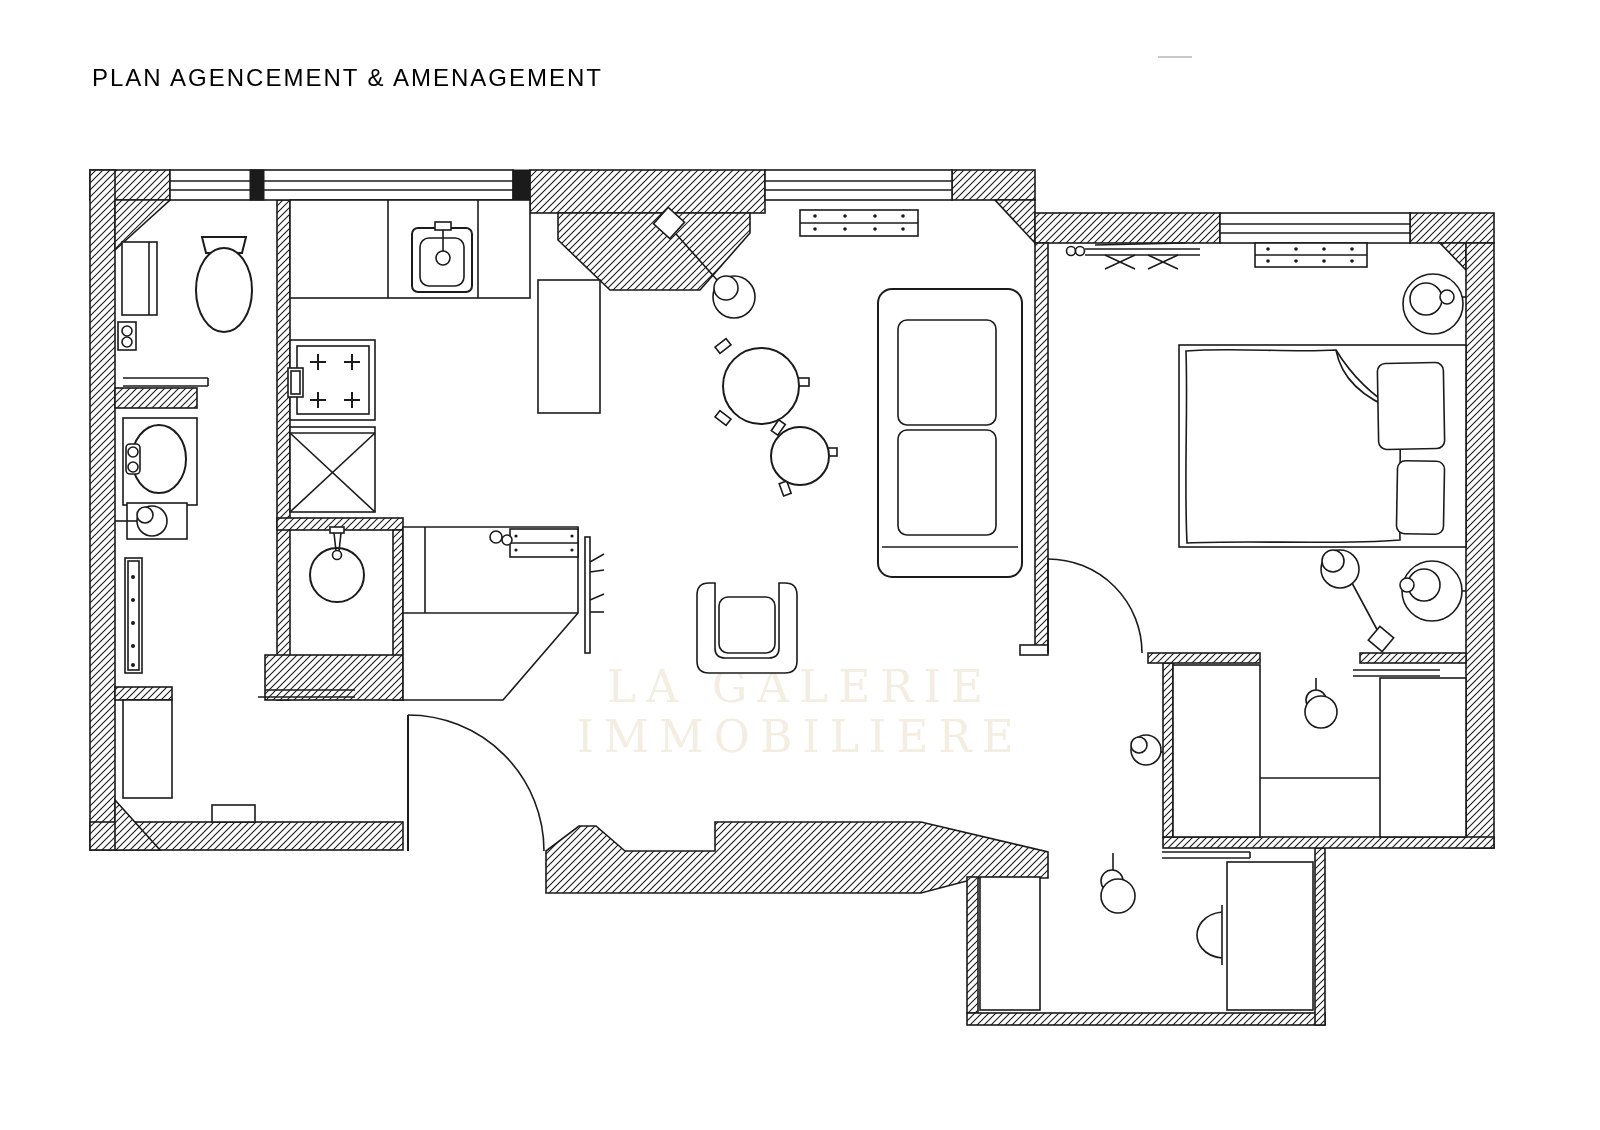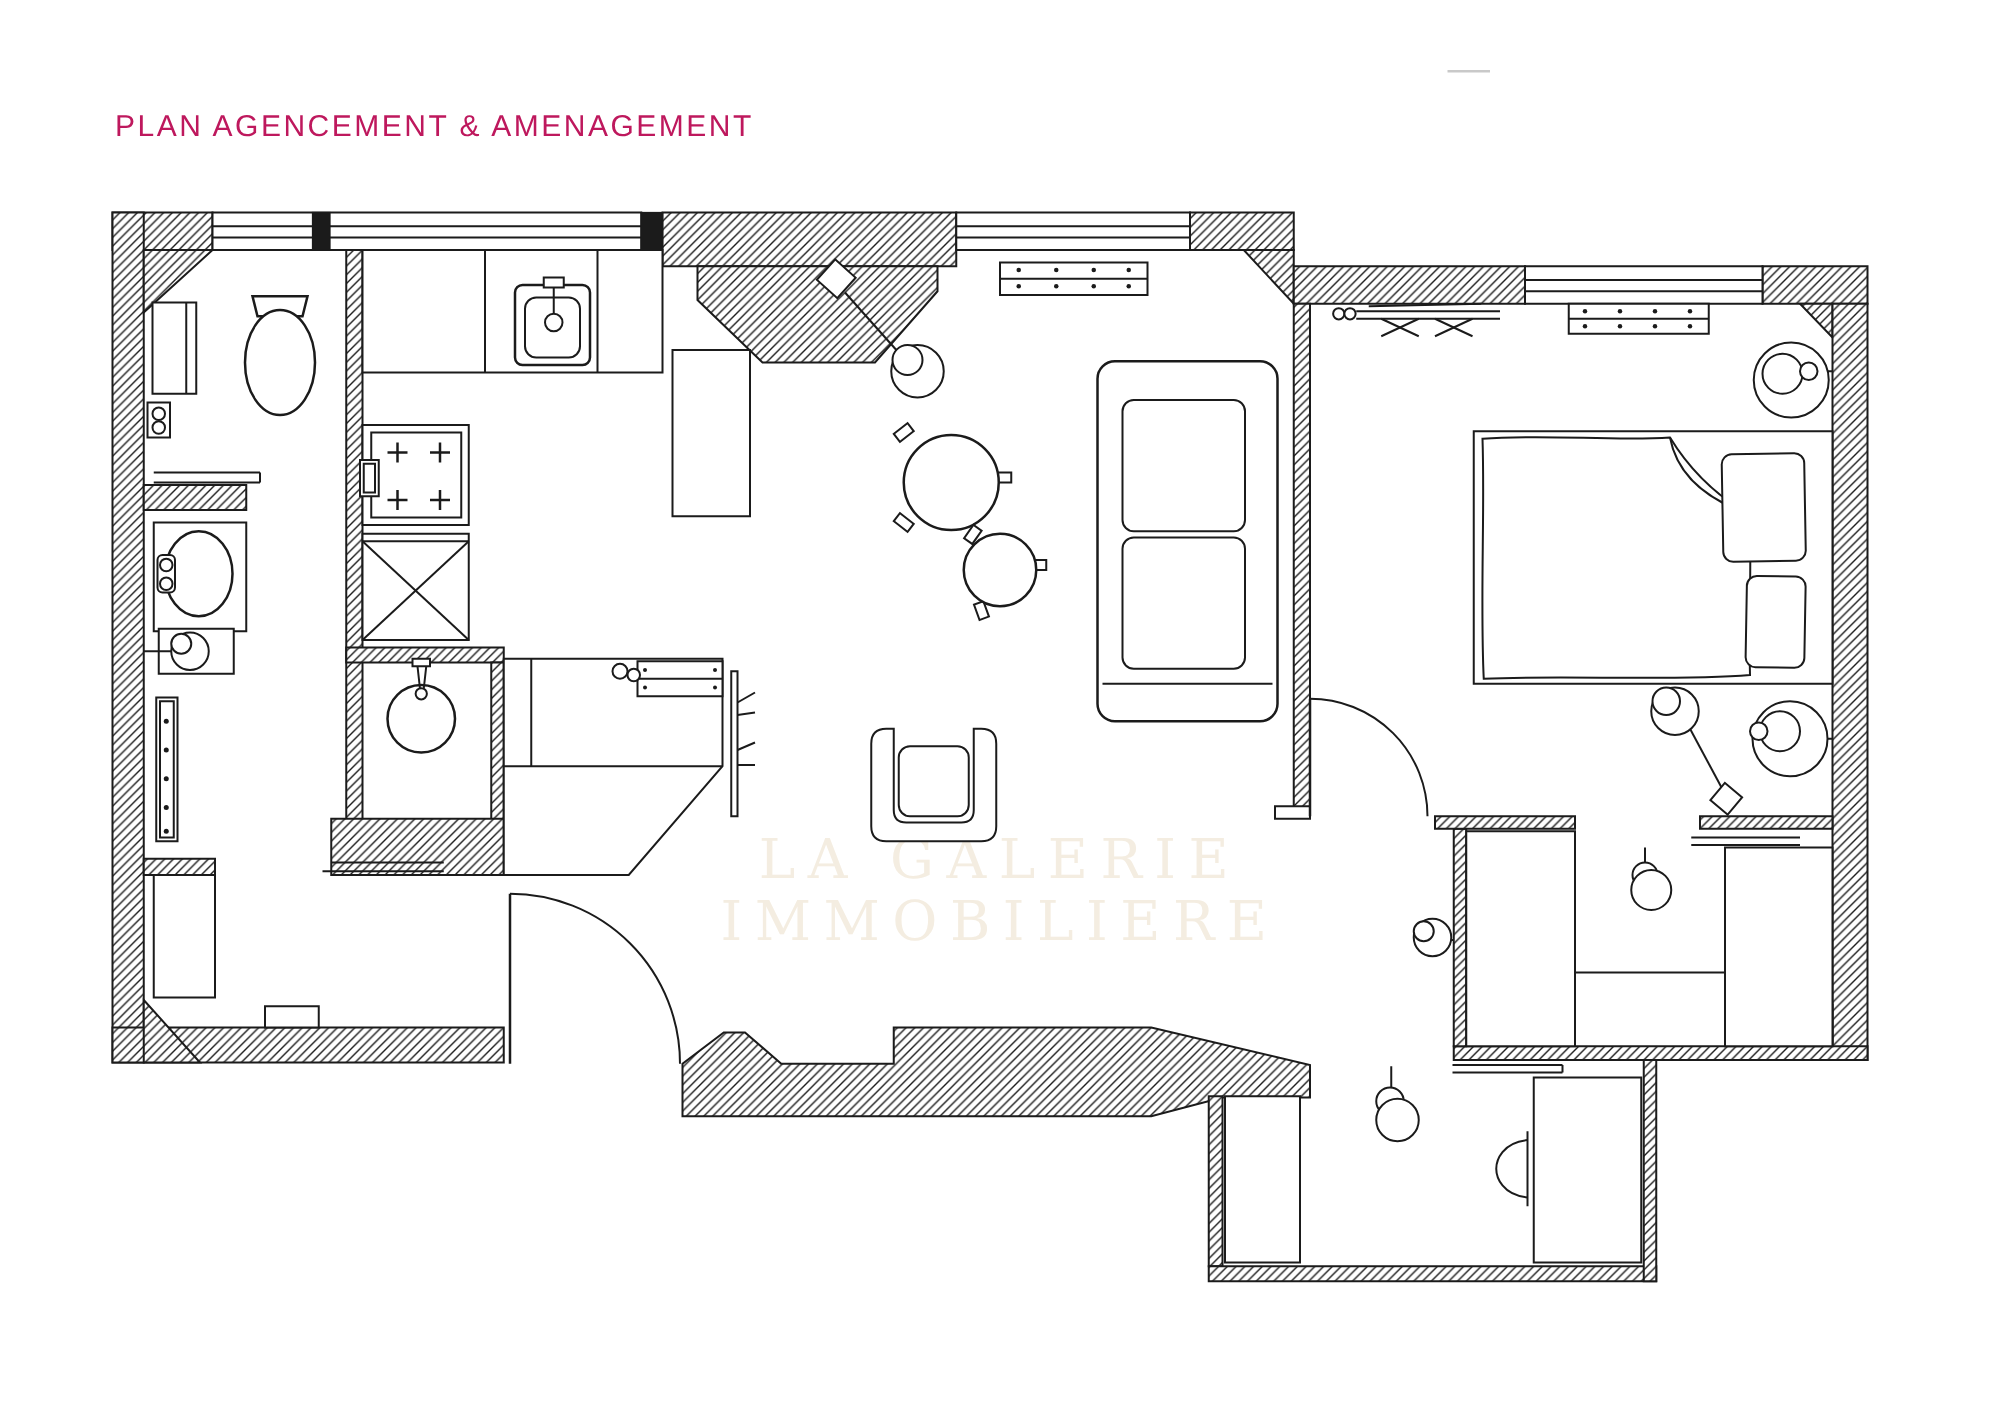--- a/index.html
+++ b/index.html
@@ -1,19 +1,19 @@
 <!DOCTYPE html>
 <html><head>
 <meta charset="utf-8">
 <style>
   html,body{margin:0;padding:0;background:#ffffff;}
   .canvas{position:relative;width:1600px;height:1130px;background:#ffffff;overflow:hidden;
           font-family:"Liberation Sans",sans-serif;}
   .plan-title{position:absolute;left:92px;top:64px;font-size:24px;font-weight:300;
-          letter-spacing:2px;color:#be185d;white-space:nowrap;margin-top:24px;}
+          letter-spacing:2px;color:#000000;white-space:nowrap;}
   svg{position:absolute;left:0;top:0;}
   .wall{fill:url(#hatch);stroke:#1b1b1b;stroke-width:1.6;}
   .wallsolid{fill:#1b1b1b;stroke:#1b1b1b;stroke-width:1;}
   .win{fill:#ffffff;stroke:#1b1b1b;stroke-width:1.6;}
   .ln{fill:none;stroke:#1b1b1b;stroke-width:1.6;}
   .ln2{fill:none;stroke:#1b1b1b;stroke-width:2;}
   .fw{fill:#ffffff;stroke:#1b1b1b;stroke-width:2;}
   .fw1{fill:#ffffff;stroke:#1b1b1b;stroke-width:1.6;}
   .dot{fill:#1b1b1b;stroke:none;}
   .wm{font-family:"DejaVu Serif","Liberation Serif",serif;font-size:44px;letter-spacing:10px;

